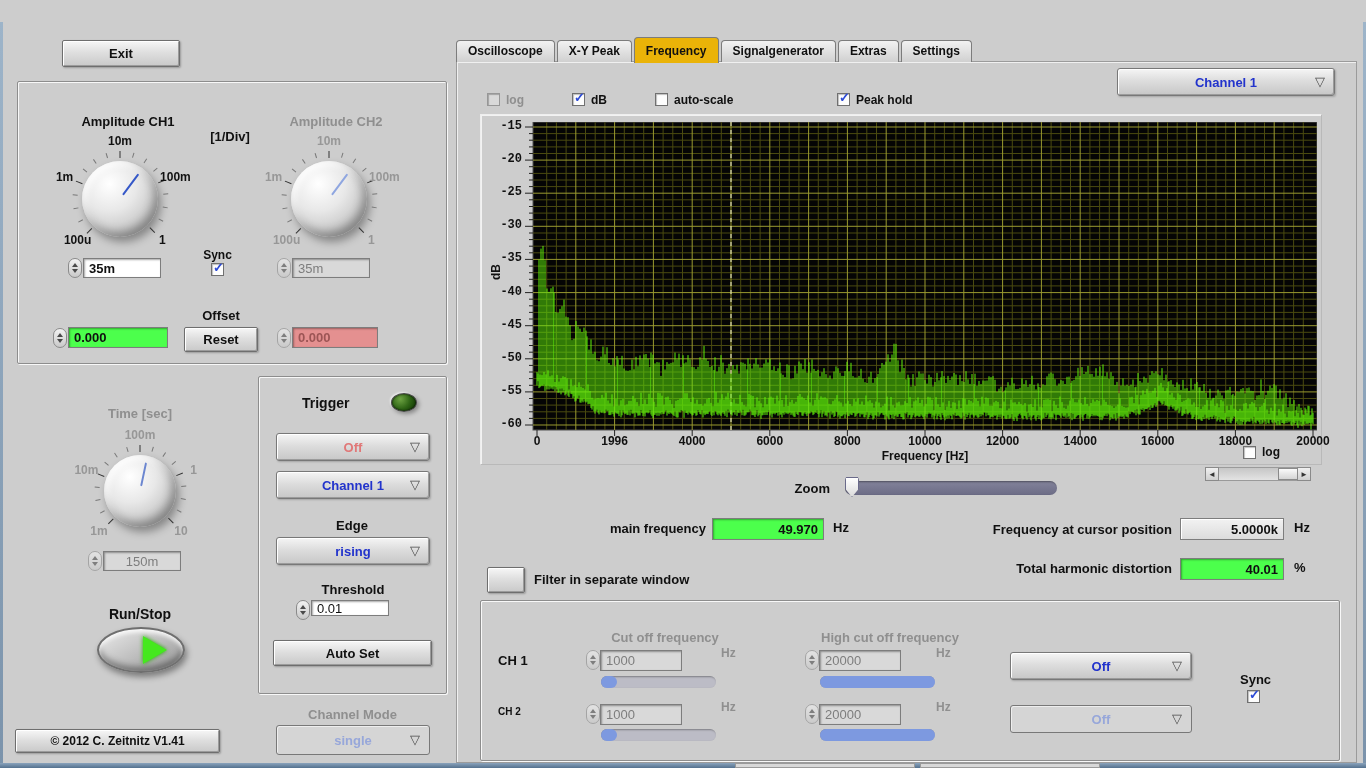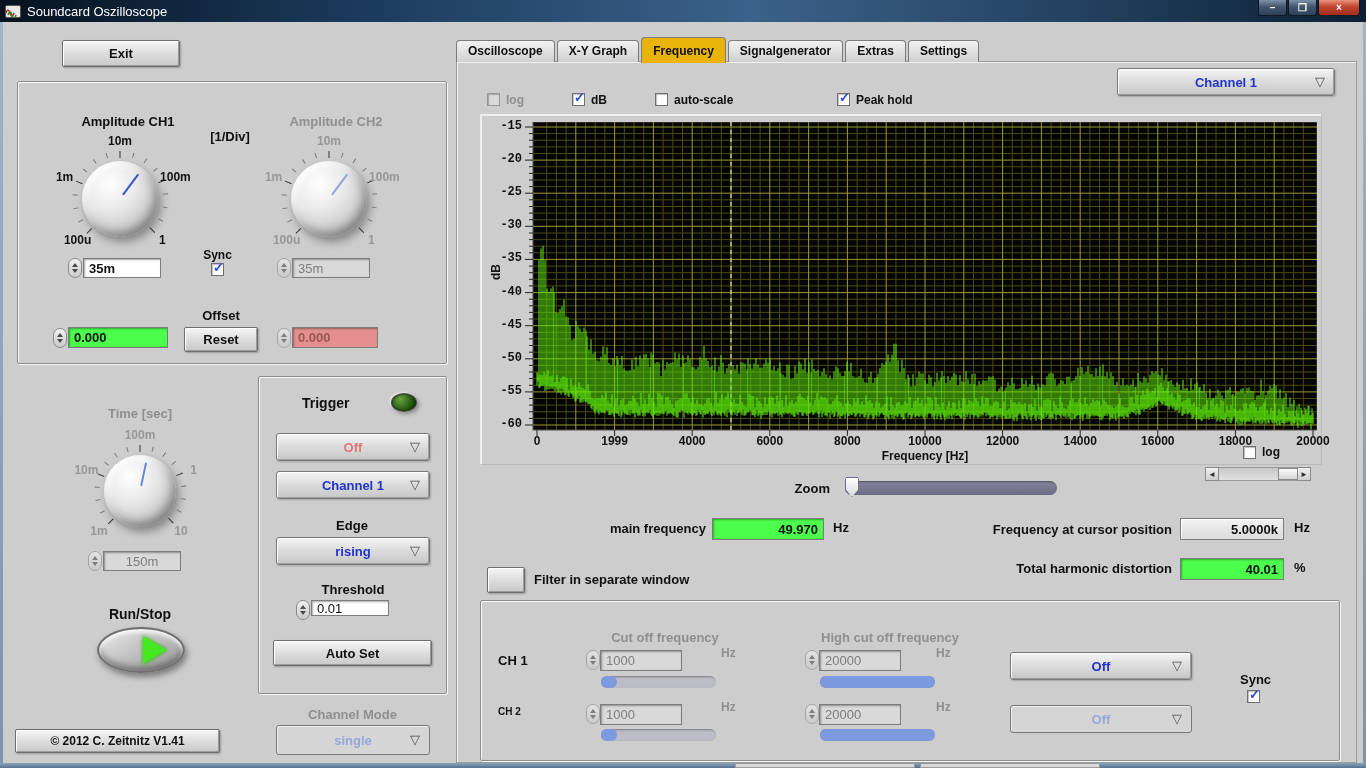--- a/index.html
+++ b/index.html
@@ -118,40 +118,20 @@
   .ytick-lbl{position:absolute;width:32px;text-align:right;font-weight:bold;font-size:12px;color:#111;font-family:Liberation Mono, monospace;}
   .xtick-lbl{position:absolute;width:70px;text-align:center;font-weight:bold;font-size:12px;color:#111;}
   .ylabel-rot{position:absolute;font-weight:bold;font-size:12px;color:#111;
     transform:rotate(-90deg);transform-origin:center;}
 </style>
 </head>
 <body>
 
 <div class="window">
 
-  <div class="titlebar">
-    <span class="title-icon">
-      <svg width="16" height="13" viewBox="0 0 16 13">
-        <path d="M0 7 Q2 1 4 7 T8 7" stroke="#cc2222" fill="none" stroke-width="1.6"></path>
-        <path d="M2 9 Q4 3 6 9 T10 9" stroke="#2a8a2a" fill="none" stroke-width="1.6"></path>
-      </svg>
-    </span>
-    <span>Soundcard Oszilloscope</span>
-    <span class="winbtns">
-      <span class="winbtn">
-          <span>–</span>
-        </span>
-      <span class="winbtn">
-          <span>❐</span>
-        </span>
-      <span class="winbtn close">
-          <span>×</span>
-        </span>
-    </span>
-  </div>
 
   <div class="btn" style="left:62px;top:40px;width:118px;height:27px;">
       <span>Exit</span>
     </div>
 
   <div class="groupbox" style="left:17px;top:81px;width:430px;height:283px;"></div>
   <div class="lbl c" style="left:58px;top:114px;width:140px;font-size:13px;">Amplitude CH1</div>
   <div class="lbl c" style="left:196px;top:129px;width:68px;font-size:13px;">[1/Div]</div>
   <div class="lbl c dim" style="left:266px;top:114px;width:140px;font-size:13px;">Amplitude CH2</div>
 
@@ -249,21 +229,21 @@
 
   <div class="lbl c dim" style="left:300px;top:707px;width:105px;font-size:13px;">Channel Mode</div>
   <div class="dd dis" style="left:276px;top:725px;width:154px;height:30px;">
     <span>single</span>
       <span class="arr">▽</span>
   </div>
 
   <div class="content-panel"></div>
   <div class="tabbar" id="tabbar">
       <div class="tab">Oscilloscope</div>
-      <div class="tab">X-Y Graph</div>
+      <div class="tab">X-Y Peak</div>
       <div class="tab active">Frequency</div>
       <div class="tab">Signalgenerator</div>
       <div class="tab">Extras</div>
       <div class="tab">Settings</div>
     </div>
 
   <div class="dd" style="left:1117px;top:68px;width:218px;height:28px;color:#2233cc;">
     <span>Channel 1</span>
       <span class="arr">▽</span>
   </div>
@@ -291,21 +271,21 @@
       <div class="ytick-lbl" style="left: 490px; top: 152.111px;">-20</div>
       <div class="ytick-lbl" style="left: 490px; top: 185.222px;">-25</div>
       <div class="ytick-lbl" style="left: 490px; top: 218.333px;">-30</div>
       <div class="ytick-lbl" style="left: 490px; top: 251.444px;">-35</div>
       <div class="ytick-lbl" style="left: 490px; top: 284.556px;">-40</div>
       <div class="ytick-lbl" style="left: 490px; top: 317.667px;">-45</div>
       <div class="ytick-lbl" style="left: 490px; top: 350.778px;">-50</div>
       <div class="ytick-lbl" style="left: 490px; top: 383.889px;">-55</div>
       <div class="ytick-lbl" style="left: 490px; top: 417px;">-60</div>
       <div class="xtick-lbl" style="left: 502px; top: 434px;">0</div>
-      <div class="xtick-lbl" style="left: 579.6px; top: 434px;">1999</div>
+      <div class="xtick-lbl" style="left: 579.6px; top: 434px;">1996</div>
       <div class="xtick-lbl" style="left: 657.2px; top: 434px;">4000</div>
       <div class="xtick-lbl" style="left: 734.8px; top: 434px;">6000</div>
       <div class="xtick-lbl" style="left: 812.4px; top: 434px;">8000</div>
       <div class="xtick-lbl" style="left: 890px; top: 434px;">10000</div>
       <div class="xtick-lbl" style="left: 967.6px; top: 434px;">12000</div>
       <div class="xtick-lbl" style="left: 1045.2px; top: 434px;">14000</div>
       <div class="xtick-lbl" style="left: 1122.8px; top: 434px;">16000</div>
       <div class="xtick-lbl" style="left: 1200.4px; top: 434px;">18000</div>
       <div class="xtick-lbl" style="left: 1278px; top: 434px;">20000</div>
     </div>

